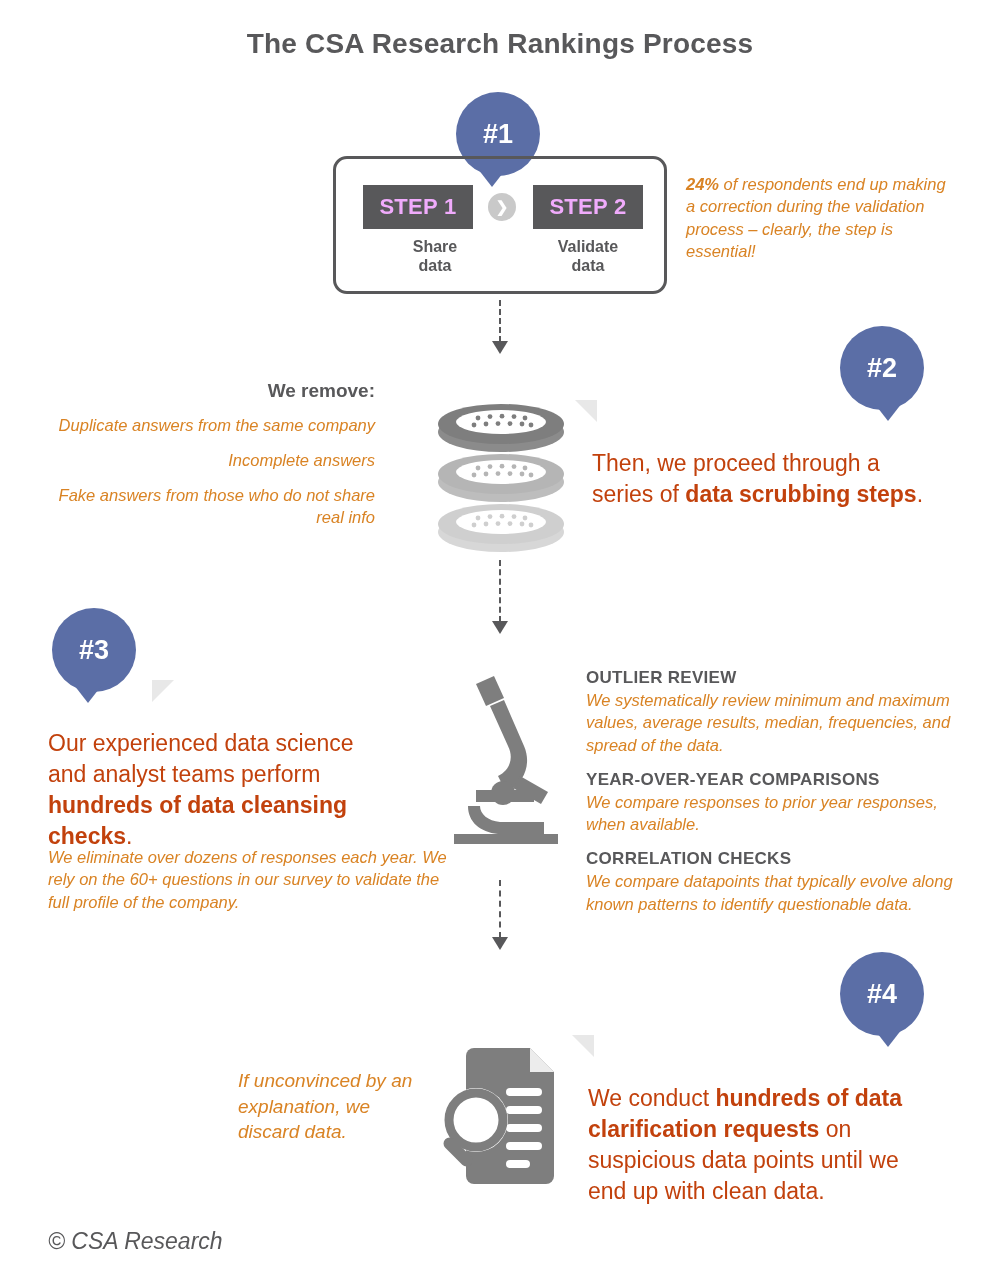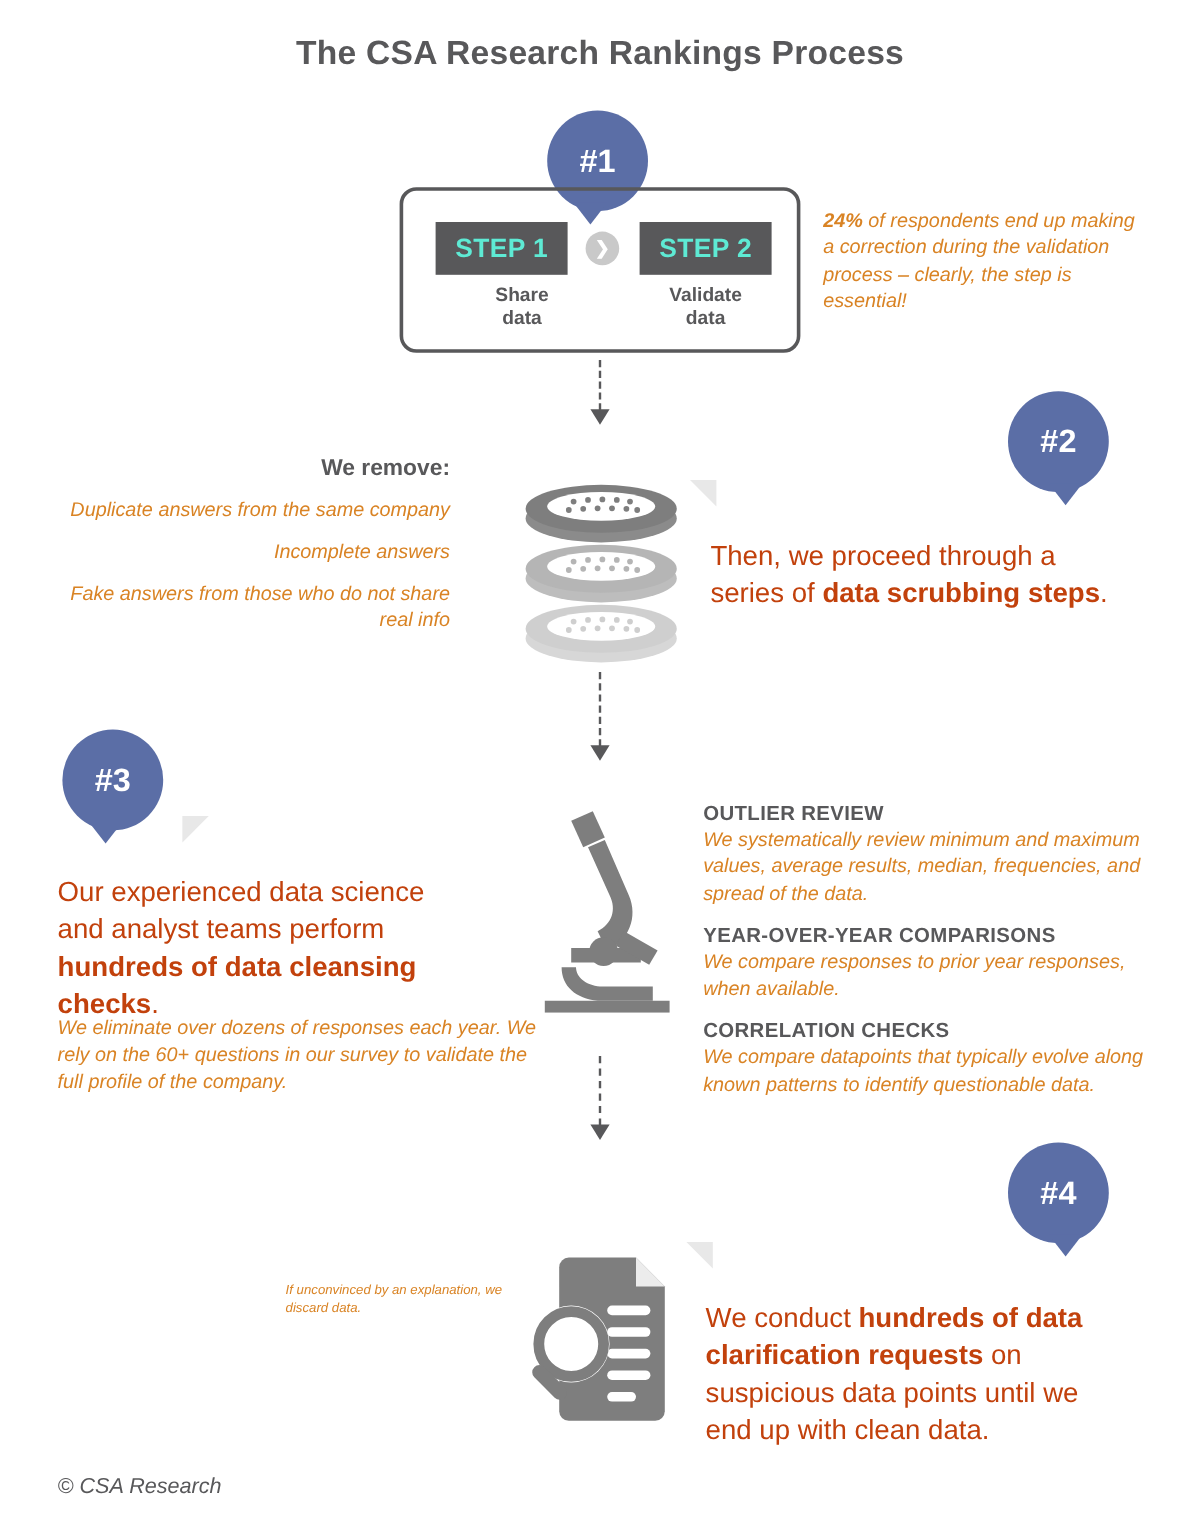--- a/index.html
+++ b/index.html
@@ -78,21 +78,21 @@
     border: 3px solid #58585a;
     border-radius: 14px;
     box-sizing: border-box;
   }
   .step-chip {
     position: absolute;
     top: 26px;
     width: 110px;
     height: 44px;
     background: #58585a;
-    color: #5eead4;
+    color: #f0abfc;
     font-size: 22px;
     font-weight: bold;
     display: flex;
     align-items: center;
     justify-content: center;
     letter-spacing: 0.3px;
   }
   #chip1 { left: 27px; }
   #chip2 { left: 197px; }
   .step-caption {
@@ -201,21 +201,21 @@
   #ann3 {
     top: 846px;
     left: 48px;
     width: 400px;
     font-size: 16.5px;
   }
   #ann4 {
     top: 1068px;
     left: 238px;
     width: 185px;
-    font-size: 11px;
+    font-size: 19px;
   }
 
   
   .checks {
     position: absolute;
     top: 668px;
     left: 586px;
     width: 370px;
   }
   .check-head {
@@ -260,21 +260,21 @@
   }
   #arrowA { top: 300px; height: 42px; }
   #arrowB { top: 560px; height: 62px; }
   #arrowC { top: 880px; height: 58px; }
 
   
   .footer {
     position: absolute;
     left: 48px;
     top: 1228px;
-    font-size: 18px;
+    font-size: 23px;
     font-style: italic;
     color: #58585a;
   }
 
   .icon-wrap { position: absolute; }
   #icon-disks { top: 394px; left: 428px; }
   #icon-micro { top: 672px; left: 446px; }
   #icon-doc   { top: 1042px; left: 428px; }
 </style>
 </head>

